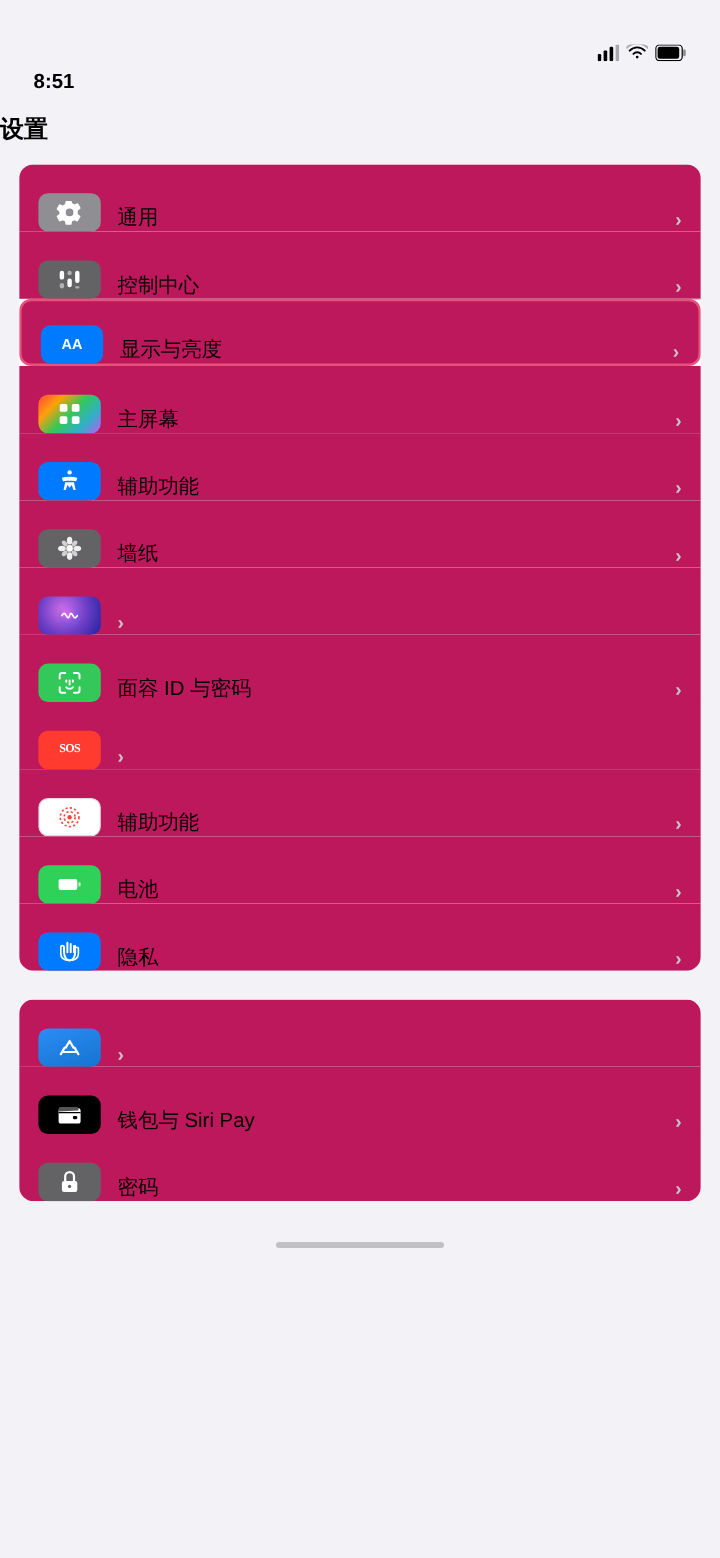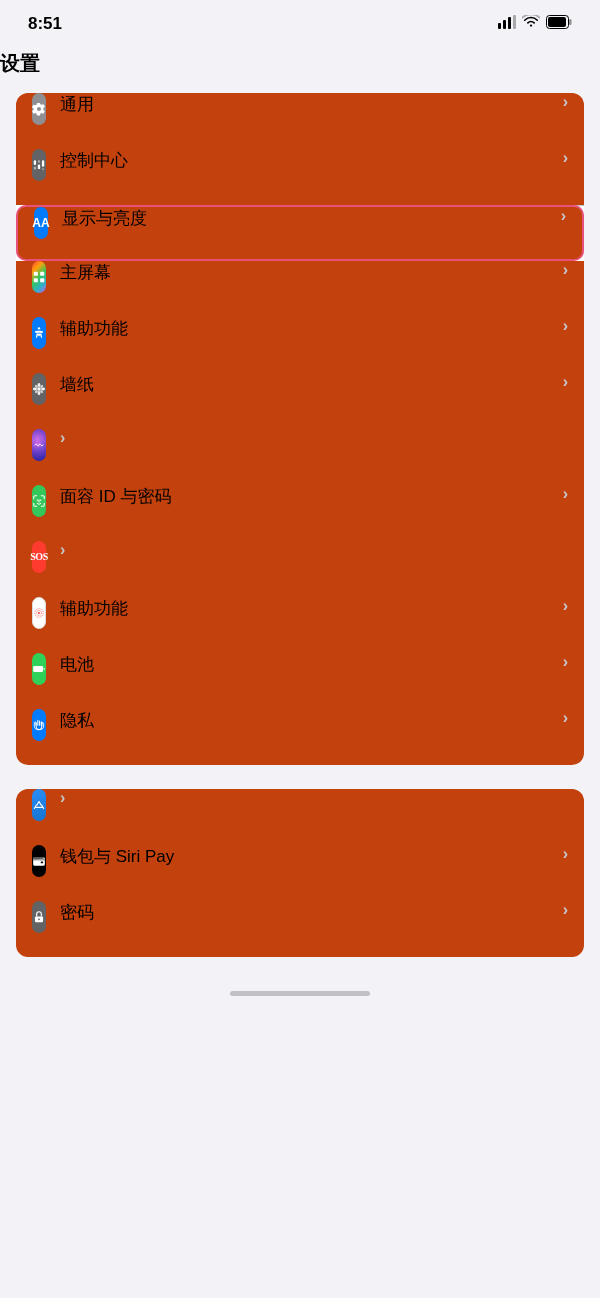--- a/index.html
+++ b/index.html
@@ -17,20 +17,21 @@
       display: flex;
       justify-content: space-between;
       align-items: center;
       padding: 14px 28px 8px 28px;
       background: #f2f2f7;
     }
     .status-time {
       font-size: 17px;
       font-weight: 600;
       color: #000;
+      margin-top: 44px;
     }
     .status-icons {
       display: flex;
       align-items: center;
       gap: 6px;
     }
 
     
     .page-title {
       font-size: 20px;
@@ -43,24 +44,24 @@
     
     .settings-section {
       background: #fff;
       border-radius: 12px;
       margin: 0 16px 24px 16px;
       overflow: hidden;
     }
 
     .settings-item {
       display: flex;
-      align-items: flex-start;
+      align-items: flex-end;
       padding: 0 16px;
       min-height: 56px;
-      background: #c2410c;
+      background: #be185d;
       position: relative;
       cursor: pointer;
     }
     .settings-item:not(:last-child)::after {
       content: '';
       position: absolute;
       bottom: 0;
       left: 60px;
       right: 0;
       height: 0.5px;
@@ -72,21 +73,21 @@
       border: 2px solid #e8527a;
       border-radius: 10px;
       z-index: 2;
       margin: 0px;
     }
     .settings-item.highlighted::after {
       display: none;
     }
 
     .item-icon {
-      width: 14px;
+      width: 52px;
       height: 32px;
       border-radius: 8px;
       display: flex;
       align-items: center;
       justify-content: center;
       margin-right: 14px;
       flex-shrink: 0;
     }
 
     .item-label {

